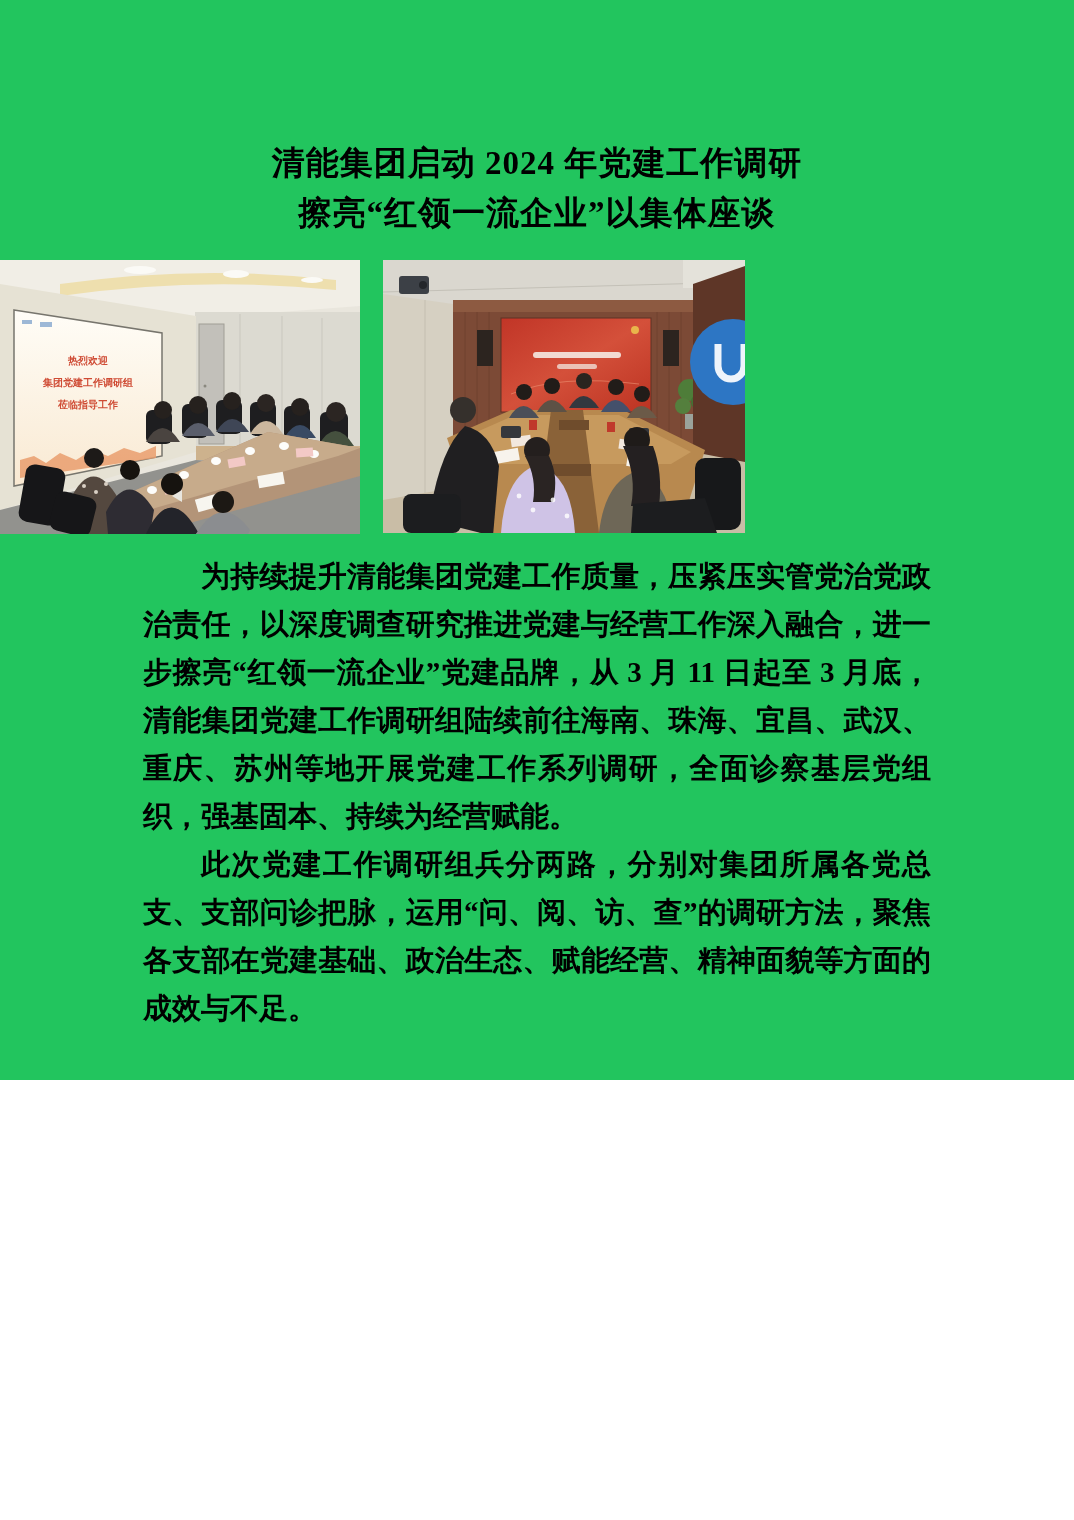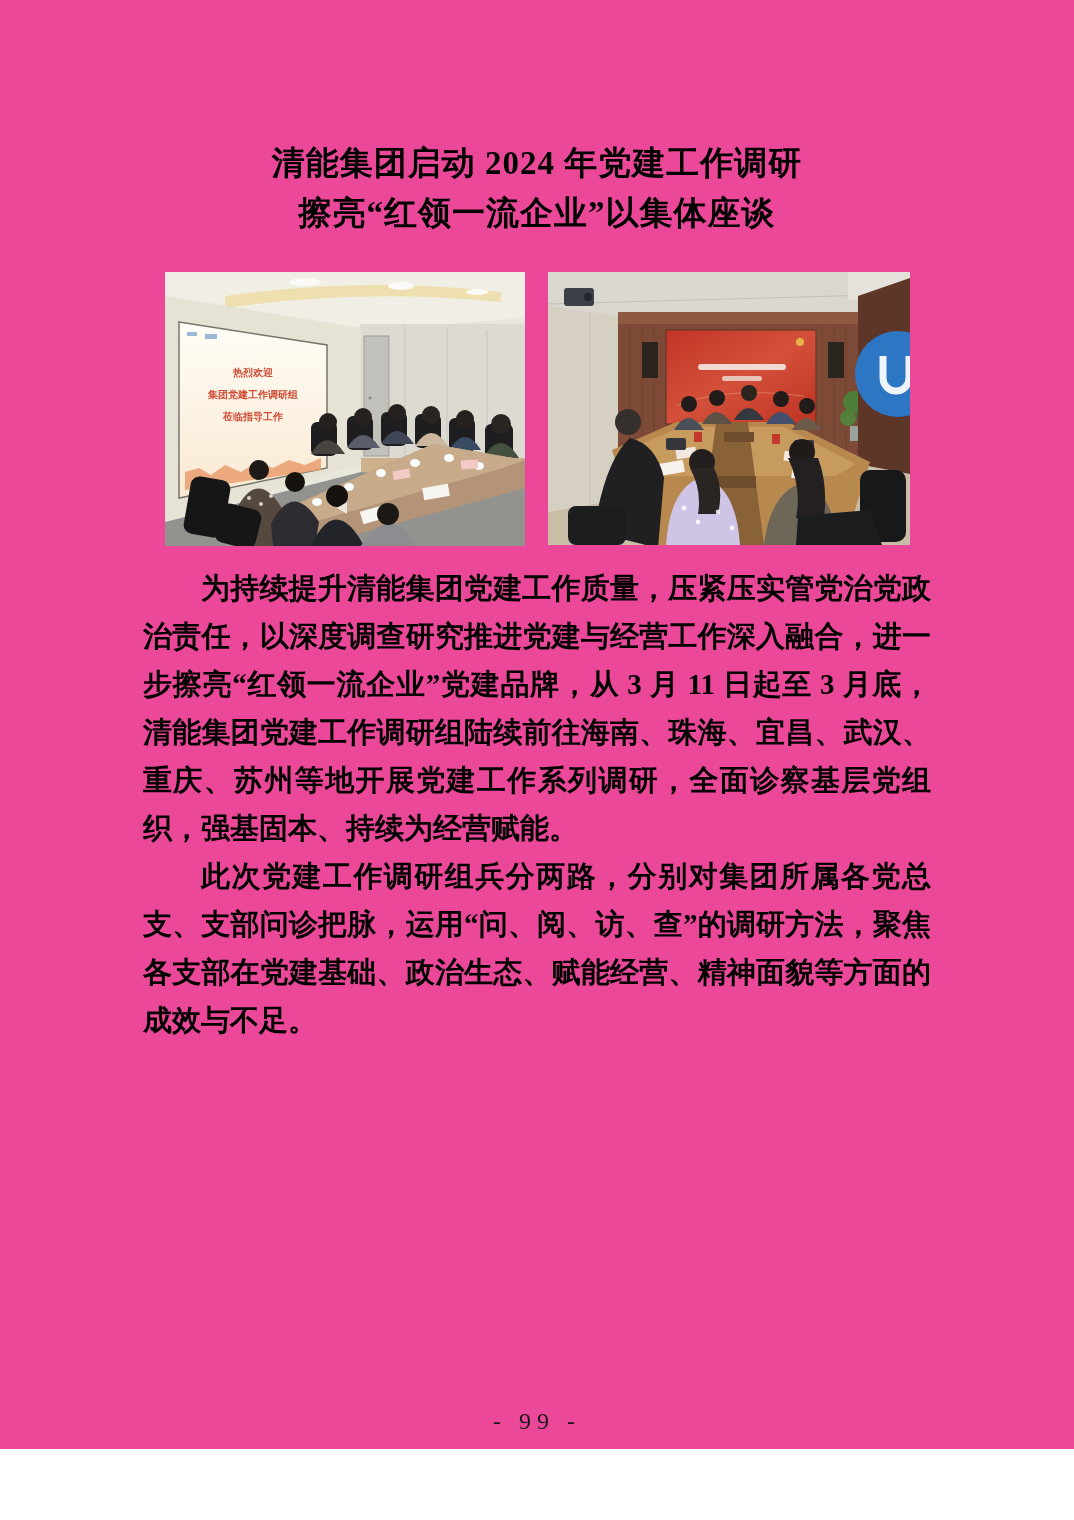--- a/index.html
+++ b/index.html
@@ -1,37 +1,36 @@
 <!DOCTYPE html>
 <html><head>
 <meta charset="utf-8">
 <style>
   html, body { margin: 0; padding: 0; background: #ffffff; }
   .page {
     position: relative;
     width: 1074px;
-    height: 1449px;
-    background: #ec4899;
+    height: 1080px;
+    background: #22c55e;
     overflow: hidden;
     font-family: "Liberation Serif", "DejaVu Serif", serif;
     color: #000;
   }
   .title {
     margin: 138px 0 0 0;
     text-align: center;
     font-size: 33px;
     line-height: 50px;
     font-weight: 700;
     letter-spacing: 1px;
   }
   .title .tline { display: block; }
   .photos {
-    margin-top: 34px;
+    margin-top: 22px;
     display: flex;
-    justify-content: center;
     align-items: flex-start;
     gap: 23px;
   }
   .photo { display: block; }
   .body {
     margin: 18px 143px 0 143px;
     font-size: 29px;
     line-height: 48px;
     text-align: justify;
     font-weight: bold;

